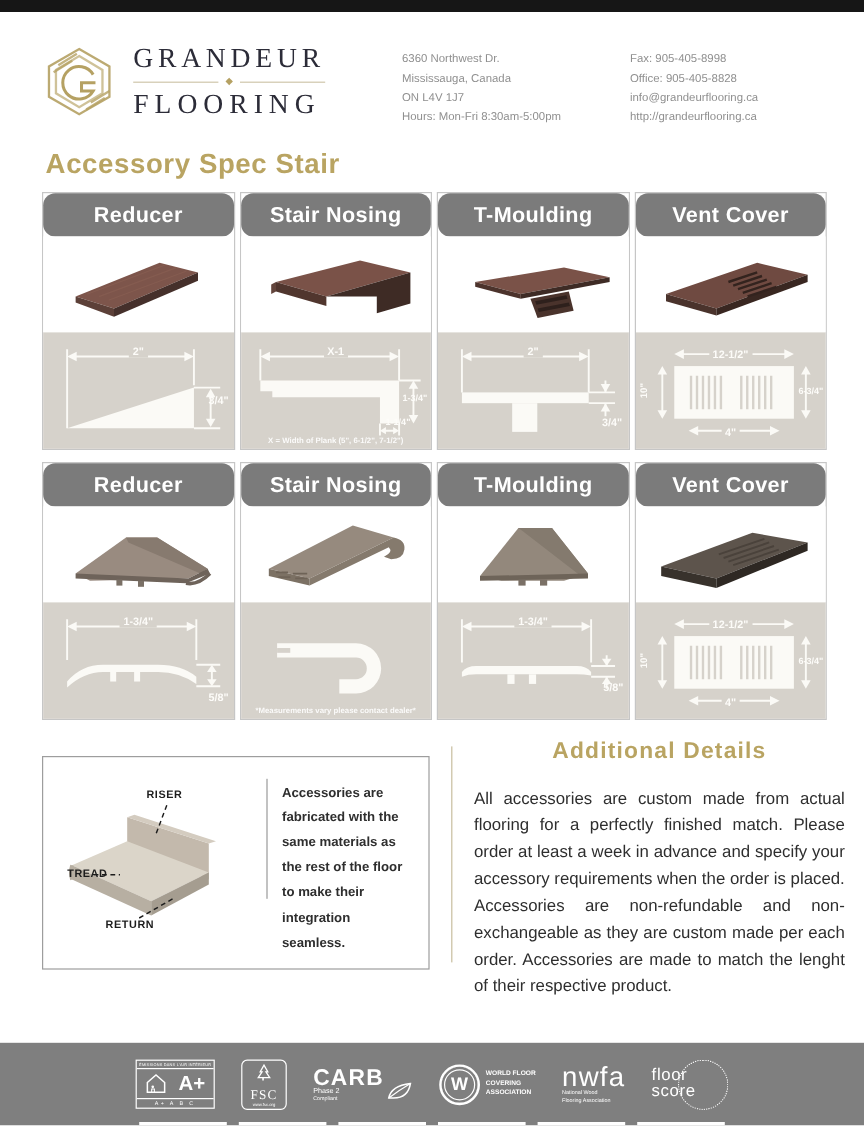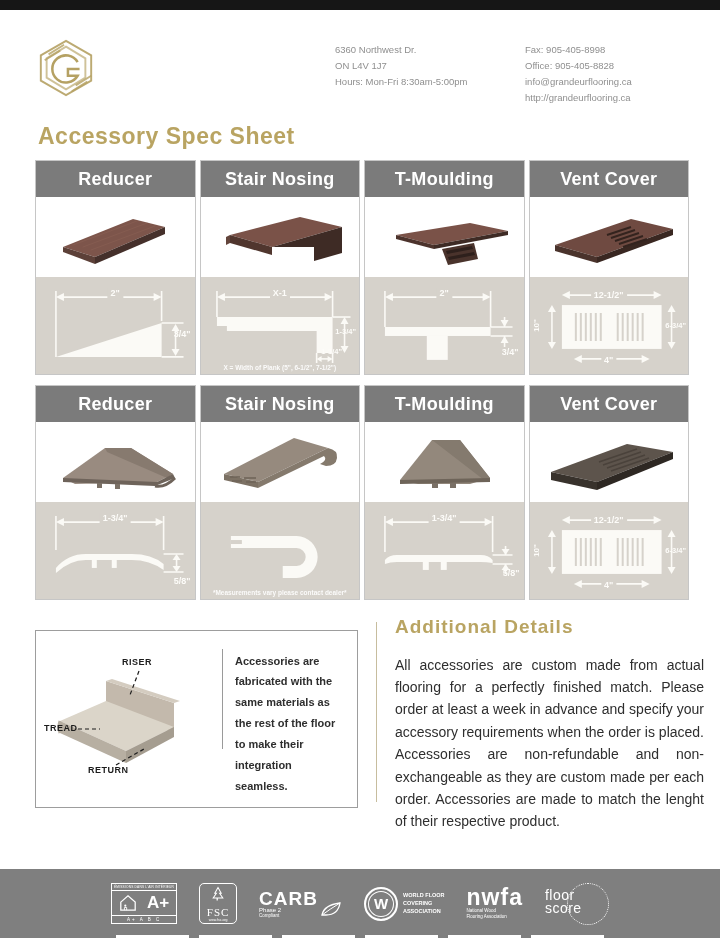--- a/index.html
+++ b/index.html
@@ -20,21 +20,21 @@
   .logo-divider .leaf { color:#b5a163; font-size:8px; line-height:1; }
   .addr-col { width:190px; font-size:9.5px; color:#8f8f8f; line-height:1.7; padding-top:12px; }
   .contact-col { flex:1; font-size:9.5px; color:#8f8f8f; line-height:1.7; padding-top:12px; }
 
   
   .sheet-title { margin:16px 0 10px 38px; color:#b9a462; font-size:23px; font-weight:bold; letter-spacing:.5px; }
 
   
   .cards-grid { display:grid; grid-template-columns:repeat(4,1fr); gap:4px; margin:0 31px 10px 35px; }
   .card { border:1px solid #c6c6c6; background:#fff; }
-  .card-header { background:#7b7b7b; color:#fff; text-align:center; font-size:18px; font-weight:bold; height:36px; line-height:36px; letter-spacing:.3px; }
+  .card-header { background:#7b7b7b; color:#fff; text-align:center; font-size:18px; font-weight:bold; height:36px; line-height:36px; letter-spacing:.3px;border-radius:10px; }
   .card-image { height:80px; background:#fff; display:flex; align-items:center; justify-content:center; }
   .card-image svg { width:140px; height:72px; }
   .card-diagram { height:97px; background:#d6d2cb; position:relative; }
   .card-diagram svg { position:absolute; inset:0; width:100%; height:100%; }
   .dg { stroke:#fbfaf6; stroke-width:1.6; fill:none; }
   .dgf { fill:#fbfaf6; stroke:none; }
   .dgslot { stroke:#d6d2cb; stroke-width:2; }
   .dim { position:absolute; color:#fdfcf9; font-size:9px; font-weight:bold; background:#d6d2cb; padding:0 3px; white-space:nowrap; }
   .dim-top { top:11px; left:50%; transform:translateX(-50%); }
   .dim-right { right:1px; top:52px; background:transparent; }
@@ -44,21 +44,21 @@
   .lower { display:flex; margin:30px 8px 0 35px; }
   .stair-box { width:323px; border:1px solid #9d9d9d; background:#fff; height:178px; }
   .stair-header { background:#7b7b7b; color:#fff; text-align:center; font-size:20px; font-weight:bold; height:40px; line-height:40px; }
   .stair-body { display:flex; height:136px; padding:6px 8px; }
   .stair-figure { position:relative; width:170px; height:124px;margin-top:18px; }
   .stair-label { position:absolute; font-size:9px; font-weight:bold; color:#1c1c1c; letter-spacing:.5px; }
   .stair-divider { width:1px; background:#9a9a9a; margin:12px 8px; }
   .stair-text { flex:1; font-size:11px; font-weight:bold; color:#2e2e2e; line-height:1.9; padding:14px 2px 0 4px; }
   .gold-divider { width:1px; background:#c7bd9e; margin:-8px 18px 0 18px; height:180px; }
   .details-col { flex:1; padding-right:8px; }
-  .details-title { color:#b9a462; font-size:19px; font-weight:bold; letter-spacing:1px; margin:-14px 0 16px 0; }
+  .details-title { color:#b9a462; font-size:19px; font-weight:bold; text-align:center; letter-spacing:1px; margin:-14px 0 16px 0; }
   .details-body { font-size:14px; color:#2e2e2e; line-height:1.6; text-align:justify; }
 
   
   .footer { margin-top:36px; background:#7f7f7f; height:80px; padding-top:12px; }
   .cert-row { display:flex; justify-content:center; align-items:center; gap:22px; height:46px; }
   .cert { color:#fff; display:flex; align-items:center; }
   .aplus-box { border:1px solid #fff; width:66px; }
   .aplus-head { font-size:3.2px; text-align:center; border-bottom:1px solid #fff; padding:1px; letter-spacing:.2px; white-space:nowrap; overflow:hidden; }
   .aplus-mid { display:flex; align-items:center; justify-content:space-around; padding:2px 2px; }
   .aplus-grade { font-size:17px; font-weight:bold; }
@@ -66,21 +66,21 @@
   .fsc-box { border:1px solid #fff; border-radius:5px; width:38px; text-align:center; padding:2px 0 1px; }
   .fsc-name { font-family:"Liberation Serif", serif; font-size:11px; letter-spacing:1px; }
   .fsc-url { font-size:3.5px; }
   .carb-box { text-align:left; position:relative; }
   .carb-name { font-size:19px; font-weight:bold; letter-spacing:1px; line-height:.9; }
   .carb-sub { font-size:6px; }
   .carb-sub2 { font-size:4.5px; }
   .wfca-circle { width:34px; height:34px; border:2px solid #fff; border-radius:50%; display:flex; align-items:center; justify-content:center; font-weight:bold; font-size:15px; box-shadow:inset 0 0 0 2px #7f7f7f, inset 0 0 0 3px #fff; margin-right:5px; }
   .wfca-text { font-size:5.5px; font-weight:bold; line-height:1.4; }
   .nwfa-box { text-align:left; }
-  .nwfa-name { font-size:23px; font-weight:bold; letter-spacing:1px; line-height:.8; }
+  .nwfa-name { font-size:23px; font-weight:normal; letter-spacing:1px; line-height:.8; }
   .nwfa-sub { font-size:4.5px; line-height:1.3; margin-top:2px; }
   .fscore-box { position:relative; width:64px; height:44px; }
   .fscore-circle { position:absolute; right:0; top:1px; width:42px; height:42px; border:1.5px dotted #fff; border-radius:50%; }
   .fscore-text { position:absolute; left:0; top:7px; font-size:14px; line-height:.95; letter-spacing:.5px; }
   .bars-row { display:flex; justify-content:center; gap:10px; margin-top:8px; }
   .bar { width:73px; height:5px; background:#fff; }
 </style>
 </head>
 <body>
 
@@ -90,35 +90,45 @@
   <div class="header">
     <div class="logo-block">
       <svg class="logo-icon" viewBox="0 0 64 64">
         <g stroke="#b5a163" stroke-width="2" fill="none">
           <path d="M32 4 L58 19 L58 45 L32 60 L6 45 L6 19 Z" opacity=".9"></path>
           <path d="M32 10 L52 22 L52 42 L32 54 L12 42 L12 22 Z" opacity=".65"></path>
           <path d="M44 26 A14 14 0 1 0 44 40 L34 40 L34 33 L46 33" stroke-width="2.6"></path>
           <path d="M14 18 L30 8 M10 24 L26 14 M54 46 L38 56 M58 40 L42 50" opacity=".8"></path>
         </g>
       </svg>
+      <div class="logo-text">
+        <div class="logo-line1">GRANDEUR</div>
+        <div class="logo-divider">
+          <span class="rule"></span>
+            <span class="leaf">◆</span>
+            <span class="rule"></span>
+        </div>
+        <div class="logo-line2">FLOORING</div>
+      </div>
     </div>
     <div class="addr-col">
       <div>6360 Northwest Dr.</div>
+      <div>Mississauga, Canada</div>
       <div>ON L4V 1J7</div>
       <div>Hours: Mon-Fri 8:30am-5:00pm</div>
     </div>
     <div class="contact-col">
       <div>Fax: 905-405-8998</div>
       <div>Office: 905-405-8828</div>
       <div>info@grandeurflooring.ca</div>
       <div>http://grandeurflooring.ca</div>
     </div>
   </div>
 
-  <div class="sheet-title">Accessory Spec Sheet</div>
+  <div class="sheet-title">Accessory Spec Stair</div>
 
   <div class="cards-grid">
 
     <div class="card">
       <div class="card-header">Reducer</div>
       <div class="card-image">
         <svg viewBox="0 0 140 72">
           <polygon points="18,46 88,18 120,26 50,56" fill="#7d554b"></polygon>
           <polygon points="50,56 120,26 120,33 50,63" fill="#45302b"></polygon>
           <polygon points="18,46 50,56 50,63 18,51" fill="#5c4038"></polygon>
@@ -381,21 +391,21 @@
             <polygon points="16,66 82,96 82,108 16,78" fill="#b7afa2"></polygon>
             <polygon points="82,96 130,72 130,82 82,108" fill="#a59d90"></polygon>
             <path d="M16 66 Q14 72 16 78" stroke="#b7afa2" stroke-width="3" fill="none"></path>
             <g stroke="#1c1c1c" stroke-width="1.2" stroke-dasharray="4 3" fill="none">
               <path d="M95 16 L86 40"></path>
               <path d="M34 74 L56 74"></path>
               <path d="M72 110 L100 94"></path>
             </g>
           </svg>
           <span class="stair-label" style="top:2px;left:78px">RISER</span>
-          <span class="stair-label" style="top:68px;left:0">TREAD</span>
+          <span class="stair-label" style="top:68px;left:12px">TREAD</span>
           <span class="stair-label" style="top:110px;left:44px">RETURN</span>
         </div>
         <div class="stair-divider"></div>
         <div class="stair-text">Accessories are fabricated with the same materials as the rest of the floor to make their integration seamless.</div>
       </div>
     </div>
 
     <div class="gold-divider"></div>
 
     <div class="details-col">

